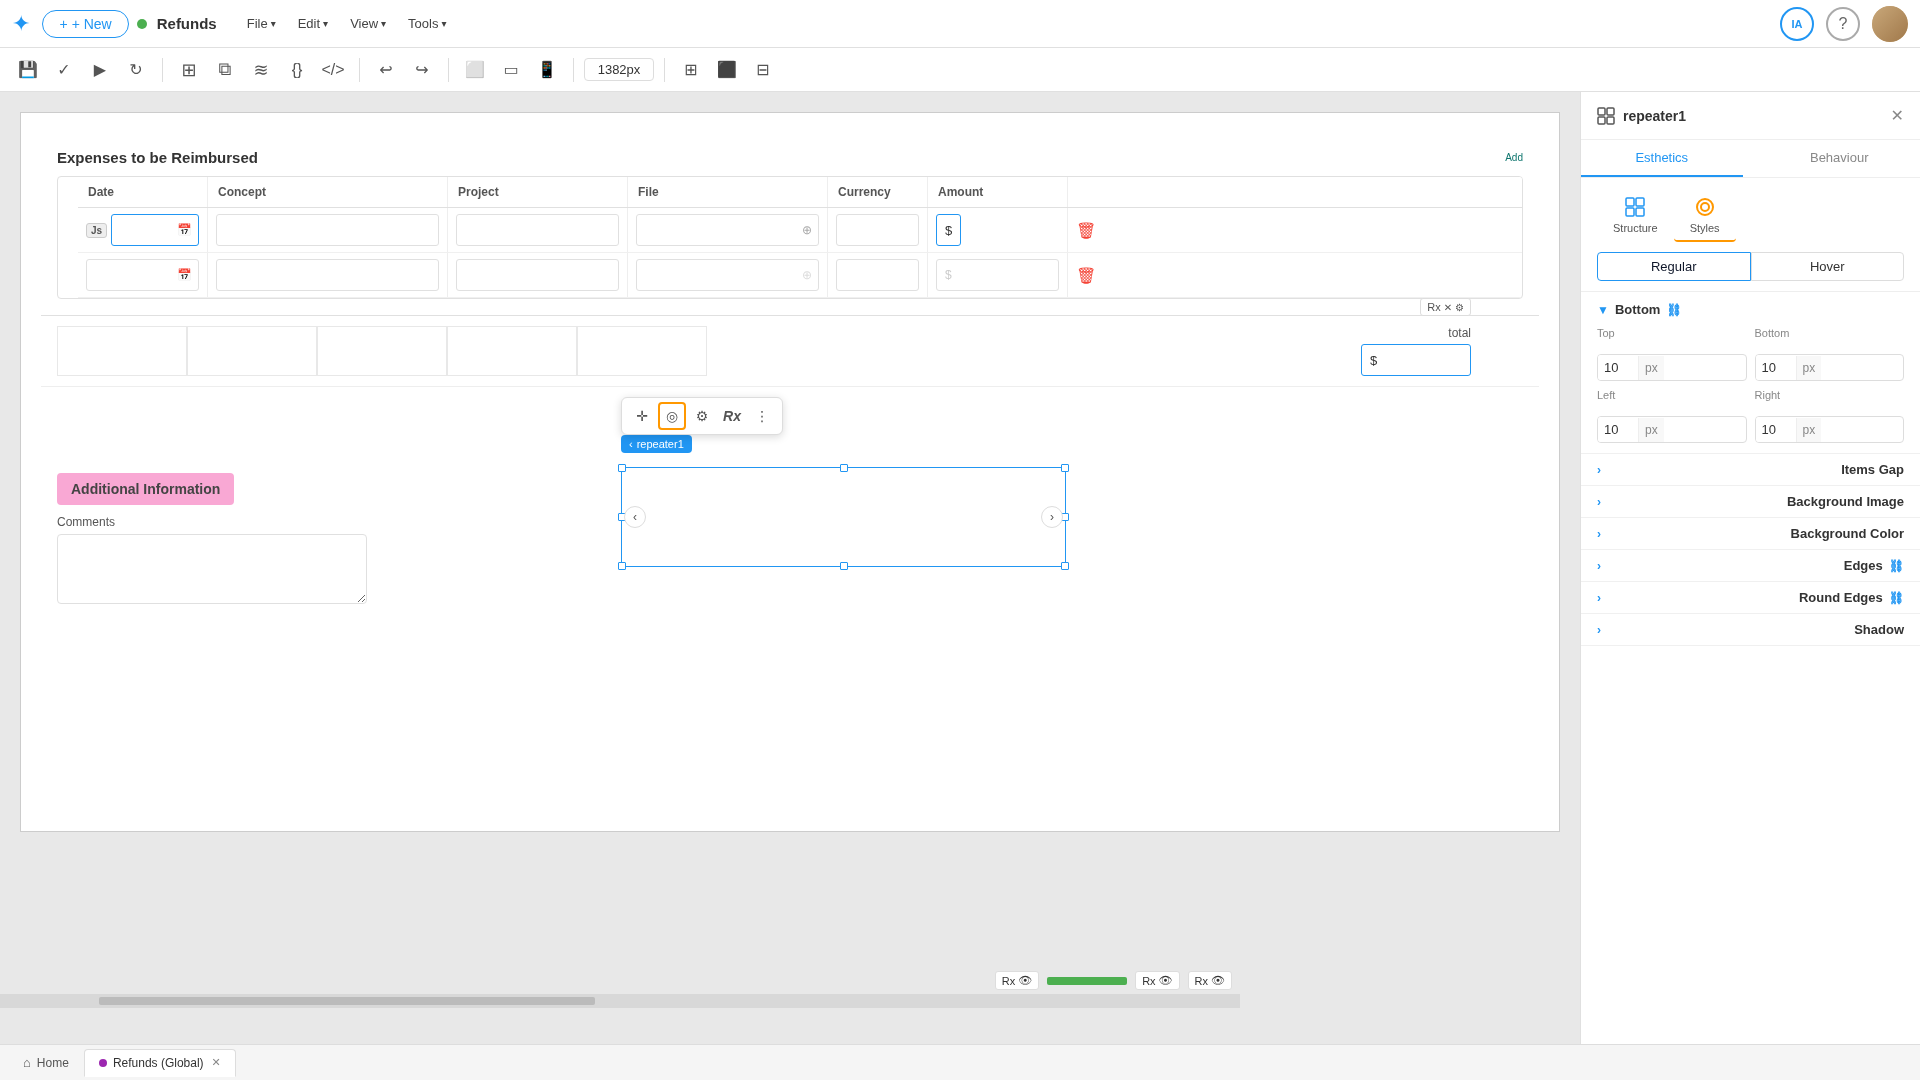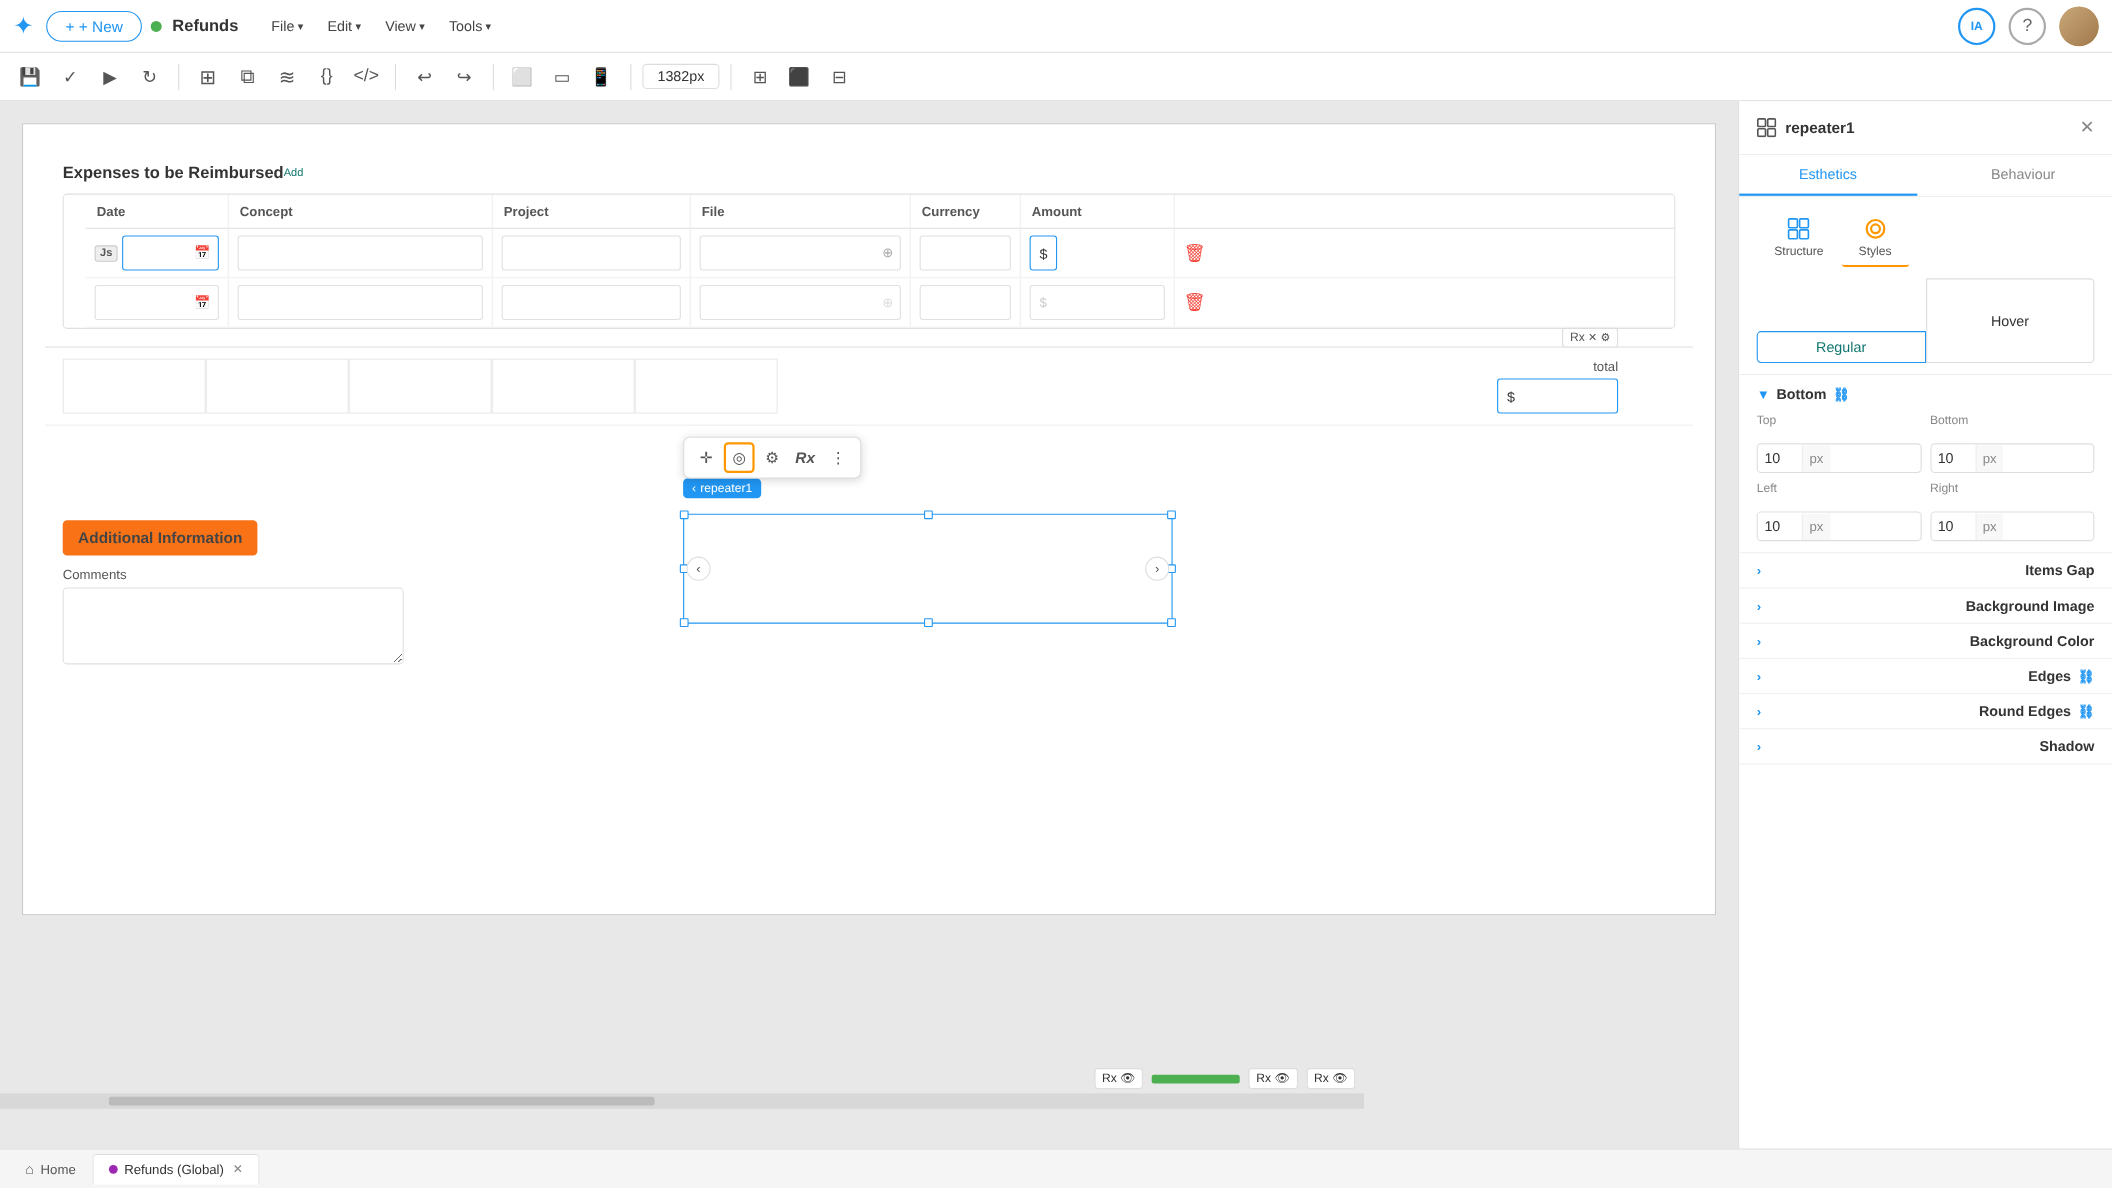--- a/index.html
+++ b/index.html
@@ -52,21 +52,21 @@
 
     
     .main-layout { display: flex; height: calc(1080px - 48px - 44px - 36px); }
 
     
     .canvas-area { flex: 1; background: #e8e8e8; overflow: hidden; position: relative; padding: 20px; }
     .canvas-content { background: #fff; min-height: 720px; position: relative; border: 1px solid #ccc; }
 
     
     .section-expenses { padding: 16px; border-bottom: 1px solid #e0e0e0; }
-    .section-header { display: flex; justify-content: flex-start; align-items: center; margin-bottom: 10px; }
+    .section-header { display: flex; justify-content: space-between; align-items: center; margin-bottom: 10px; }
     .section-title { font-size: 15px; font-weight: 600; }
     .add-link { color: #0f766e; font-size: 10px; cursor: pointer; }
     .table-wrapper { border: 1px solid #e0e0e0; border-radius: 4px; overflow: hidden; padding-left: 20px; }
     .table-header { display: grid; grid-template-columns: 130px 240px 180px 200px 100px 140px 40px; background: #fff; border-bottom: 1px solid #e0e0e0; }
     .th { padding: 8px 10px; font-size: 12px; font-weight: 600; color: #555; border-right: 1px solid #eee; }
     .th:last-child { border-right: none; }
     .table-row-grid { display: grid; grid-template-columns: 130px 240px 180px 200px 100px 140px 40px; border-bottom: 1px solid #f0f0f0; }
     .td { padding: 6px 8px; border-right: 1px solid #eee; display: flex; align-items: center; }
     .td:last-child { border-right: none; }
     .input-field {
@@ -75,21 +75,21 @@
       display: flex; align-items: center; gap: 4px; height: 32px;
     }
     .input-field-active { border-color: #2196F3; }
     .dollar-input { display: flex; align-items: center; border: 1px solid #2196F3; border-radius: 3px; padding: 5px 8px; background: #fff; font-size: 13px; height: 32px; }
     .delete-icon { color: #f44336; font-size: 16px; cursor: pointer; }
     .js-badge { background: #eee; border: 1px solid #ccc; border-radius: 3px; padding: 1px 4px; font-size: 10px; font-weight: 700; color: #555; }
 
     
     .additional-section { padding: 16px 16px 0; }
     .section-badge {
-      background: #f97316; color: #444; padding: 8px 14px; font-size: 14px;
+      background: #f9a8d4; color: #444; padding: 8px 14px; font-size: 14px;
       font-weight: 600; border-radius: 4px; display: inline-block; margin-bottom: 10px;
     }
     .comments-label { font-size: 12px; color: #555; margin-bottom: 5px; }
     .comments-textarea {
       width: 310px; height: 70px; border: 1px solid #e0e0e0; border-radius: 4px;
       padding: 8px; font-size: 12px; color: #333; resize: both; outline: none;
     }
 
     
     .floating-toolbar {
@@ -153,21 +153,21 @@
     .style-tabs { display: flex; padding: 12px 16px 0; gap: 0; }
     .style-tab-item {
       display: flex; flex-direction: column; align-items: center; gap: 4px;
       padding: 6px 16px; cursor: pointer; border-radius: 4px;
     }
     .style-type-tabs { display: flex; padding: 10px 16px; gap: 0; border-bottom: 1px solid #eee; }
     .style-type-btn {
       flex: 1; text-align: center; padding: 6px; font-size: 13px; cursor: pointer;
       border: 1px solid #ddd; background: #fff; color: #333;
     }
-    .style-type-btn-active { border: 1px solid #2196F3; background: #fff; color: #0f766e; margin-top: 48px; }
+    .style-type-btn-active { border: 1px solid #2196F3; background: #fff; color: #0f172a; }
     .style-type-btn:first-child { border-radius: 4px 0 0 4px; }
     .style-type-btn:last-child { border-radius: 0 4px 4px 0; }
 
     
     .panel-section { padding: 10px 16px; border-bottom: 1px solid #f0f0f0; }
     .panel-section-header {
       display: flex; align-items: center; gap: 6px; cursor: pointer;
       font-size: 13px; font-weight: 600; color: #333; margin-bottom: 10px;
     }
     .panel-section-header .chevron-icon { color: #2196F3; font-size: 12px; }

